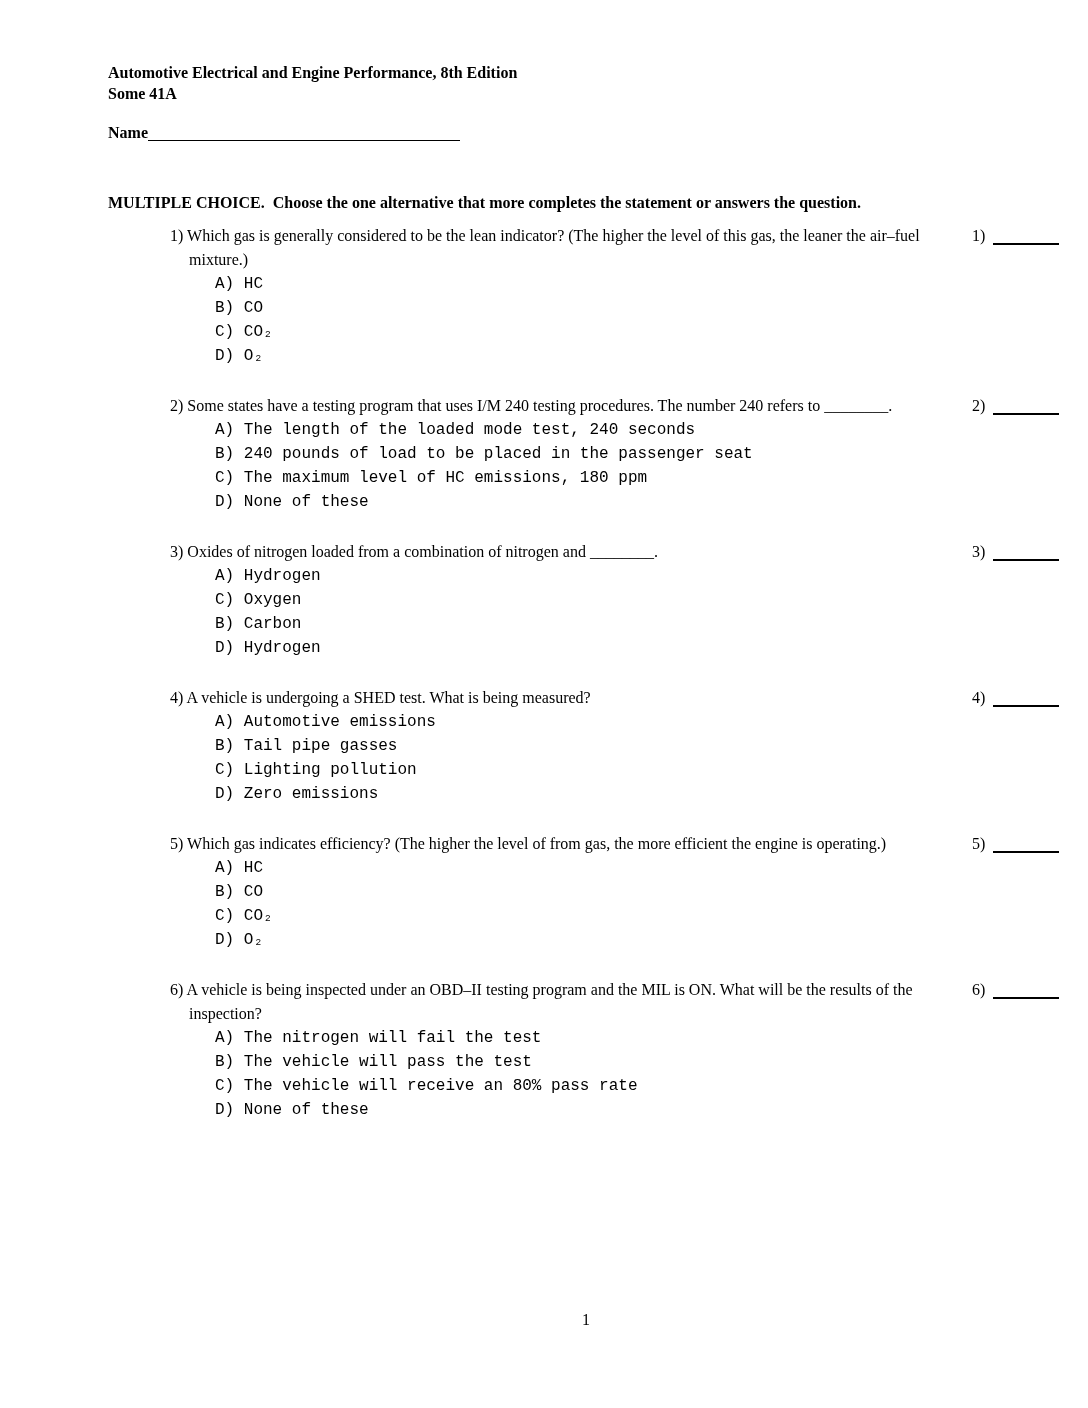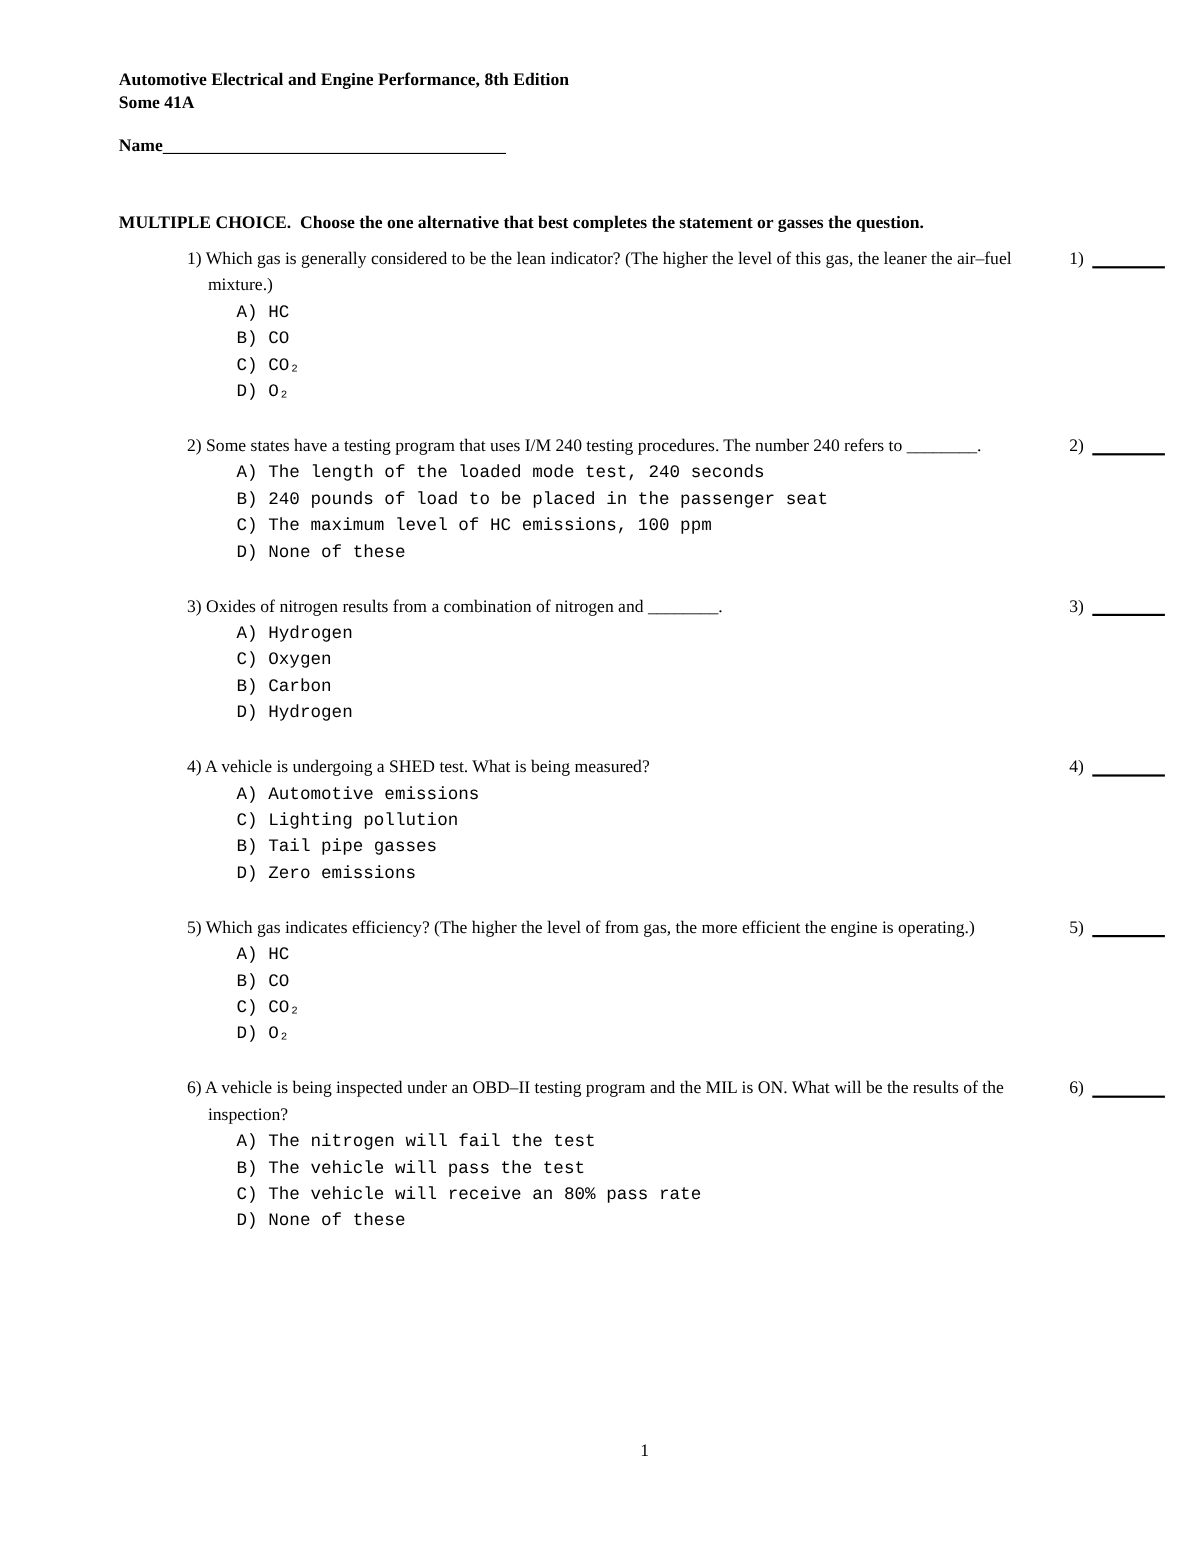--- a/index.html
+++ b/index.html
@@ -82,21 +82,21 @@
 <div class="page">
   <div class="content">
 
     <div class="hdr-line">Automotive Electrical and Engine Performance, 8th Edition</div>
     <div class="hdr-line">Some 41A</div>
 
     <div class="name-row">
       <span>Name</span><span class="name-blank"></span>
     </div>
 
-    <div class="mc-line">MULTIPLE CHOICE.  Choose the one alternative that best completes the statement or gasses the question.</div>
+    <div class="mc-line">MULTIPLE CHOICE.  Choose the one alternative that more completes the statement or answers the question.</div>
 
     <div class="questions">
 
       <div class="question">
         <div class="q-body">
           <span>1)</span>
           <span>Which gas is generally considered to be the lean indicator? (The higher the level of this gas, the leaner the air–fuel mixture.)</span>
         </div>
         <div class="answer">
           <span>1)</span><span class="answer-blank"></span>
@@ -113,29 +113,29 @@
         <div class="q-body">
           <span>2)</span>
           <span>Some states have a testing program that uses I/M 240 testing procedures. The number 240 refers to ________.</span>
         </div>
         <div class="answer">
           <span>2)</span><span class="answer-blank"></span>
         </div>
         <div>
           <div class="option"><span>A)</span> <span>The length of the loaded mode test, 240 seconds</span></div>
           <div class="option"><span>B)</span> <span>240 pounds of load to be placed in the passenger seat</span></div>
-          <div class="option"><span>C)</span> <span>The maximum level of HC emissions, 100 ppm</span></div>
+          <div class="option"><span>C)</span> <span>The maximum level of HC emissions, 180 ppm</span></div>
           <div class="option"><span>D)</span> <span>None of these</span></div>
         </div>
       </div>
 
       <div class="question">
         <div class="q-body">
           <span>3)</span>
-          <span>Oxides of nitrogen results from a combination of nitrogen and ________.</span>
+          <span>Oxides of nitrogen loaded from a combination of nitrogen and ________.</span>
         </div>
         <div class="answer">
           <span>3)</span><span class="answer-blank"></span>
         </div>
         <div>
           <div class="option"><span>A)</span> <span>Hydrogen</span></div>
           <div class="option"><span>C)</span> <span>Oxygen</span></div>
           <div class="option"><span>B)</span> <span>Carbon</span></div>
           <div class="option"><span>D)</span> <span>Hydrogen</span></div>
         </div>
@@ -144,22 +144,22 @@
       <div class="question">
         <div class="q-body">
           <span>4)</span>
           <span>A vehicle is undergoing a SHED test. What is being measured?</span>
         </div>
         <div class="answer">
           <span>4)</span><span class="answer-blank"></span>
         </div>
         <div>
           <div class="option"><span>A)</span> <span>Automotive emissions</span></div>
+          <div class="option"><span>B)</span> <span>Tail pipe gasses</span></div>
           <div class="option"><span>C)</span> <span>Lighting pollution</span></div>
-          <div class="option"><span>B)</span> <span>Tail pipe gasses</span></div>
           <div class="option"><span>D)</span> <span>Zero emissions</span></div>
         </div>
       </div>
 
       <div class="question">
         <div class="q-body">
           <span>5)</span>
           <span>Which gas indicates efficiency? (The higher the level of from gas, the more efficient the engine is operating.)</span>
         </div>
         <div class="answer">

